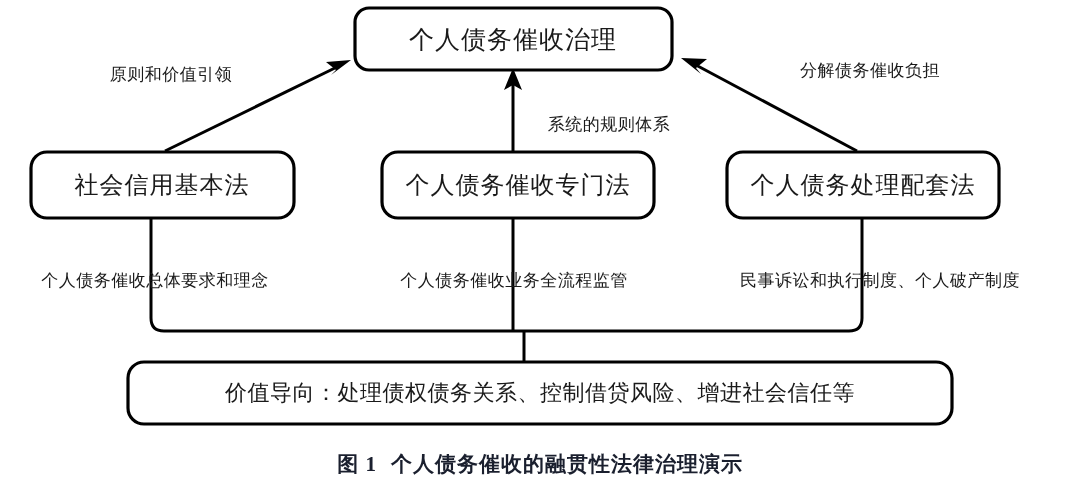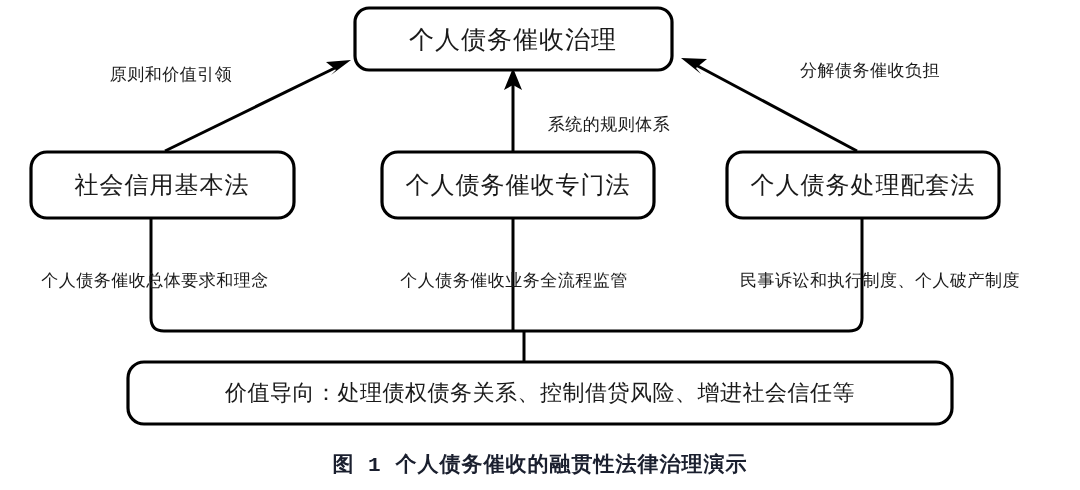--- a/index.html
+++ b/index.html
@@ -64,21 +64,21 @@
   .arrow-head {
     fill: #000000;
     stroke: none;
   }
   .caption {
     position: absolute;
     left: 0;
     top: 450px;
     width: 1080px;
     text-align: center;
-    font-family: Liberation Mono, monospace;
+    font-family: Liberation Serif, serif;
     font-size: 21px;
     font-weight: bold;
     color: #1a1f2e;
     letter-spacing: 1px;
   }
   .caption .cap-num {
     margin-right: 14px;
   }
 </style>
 </head>

